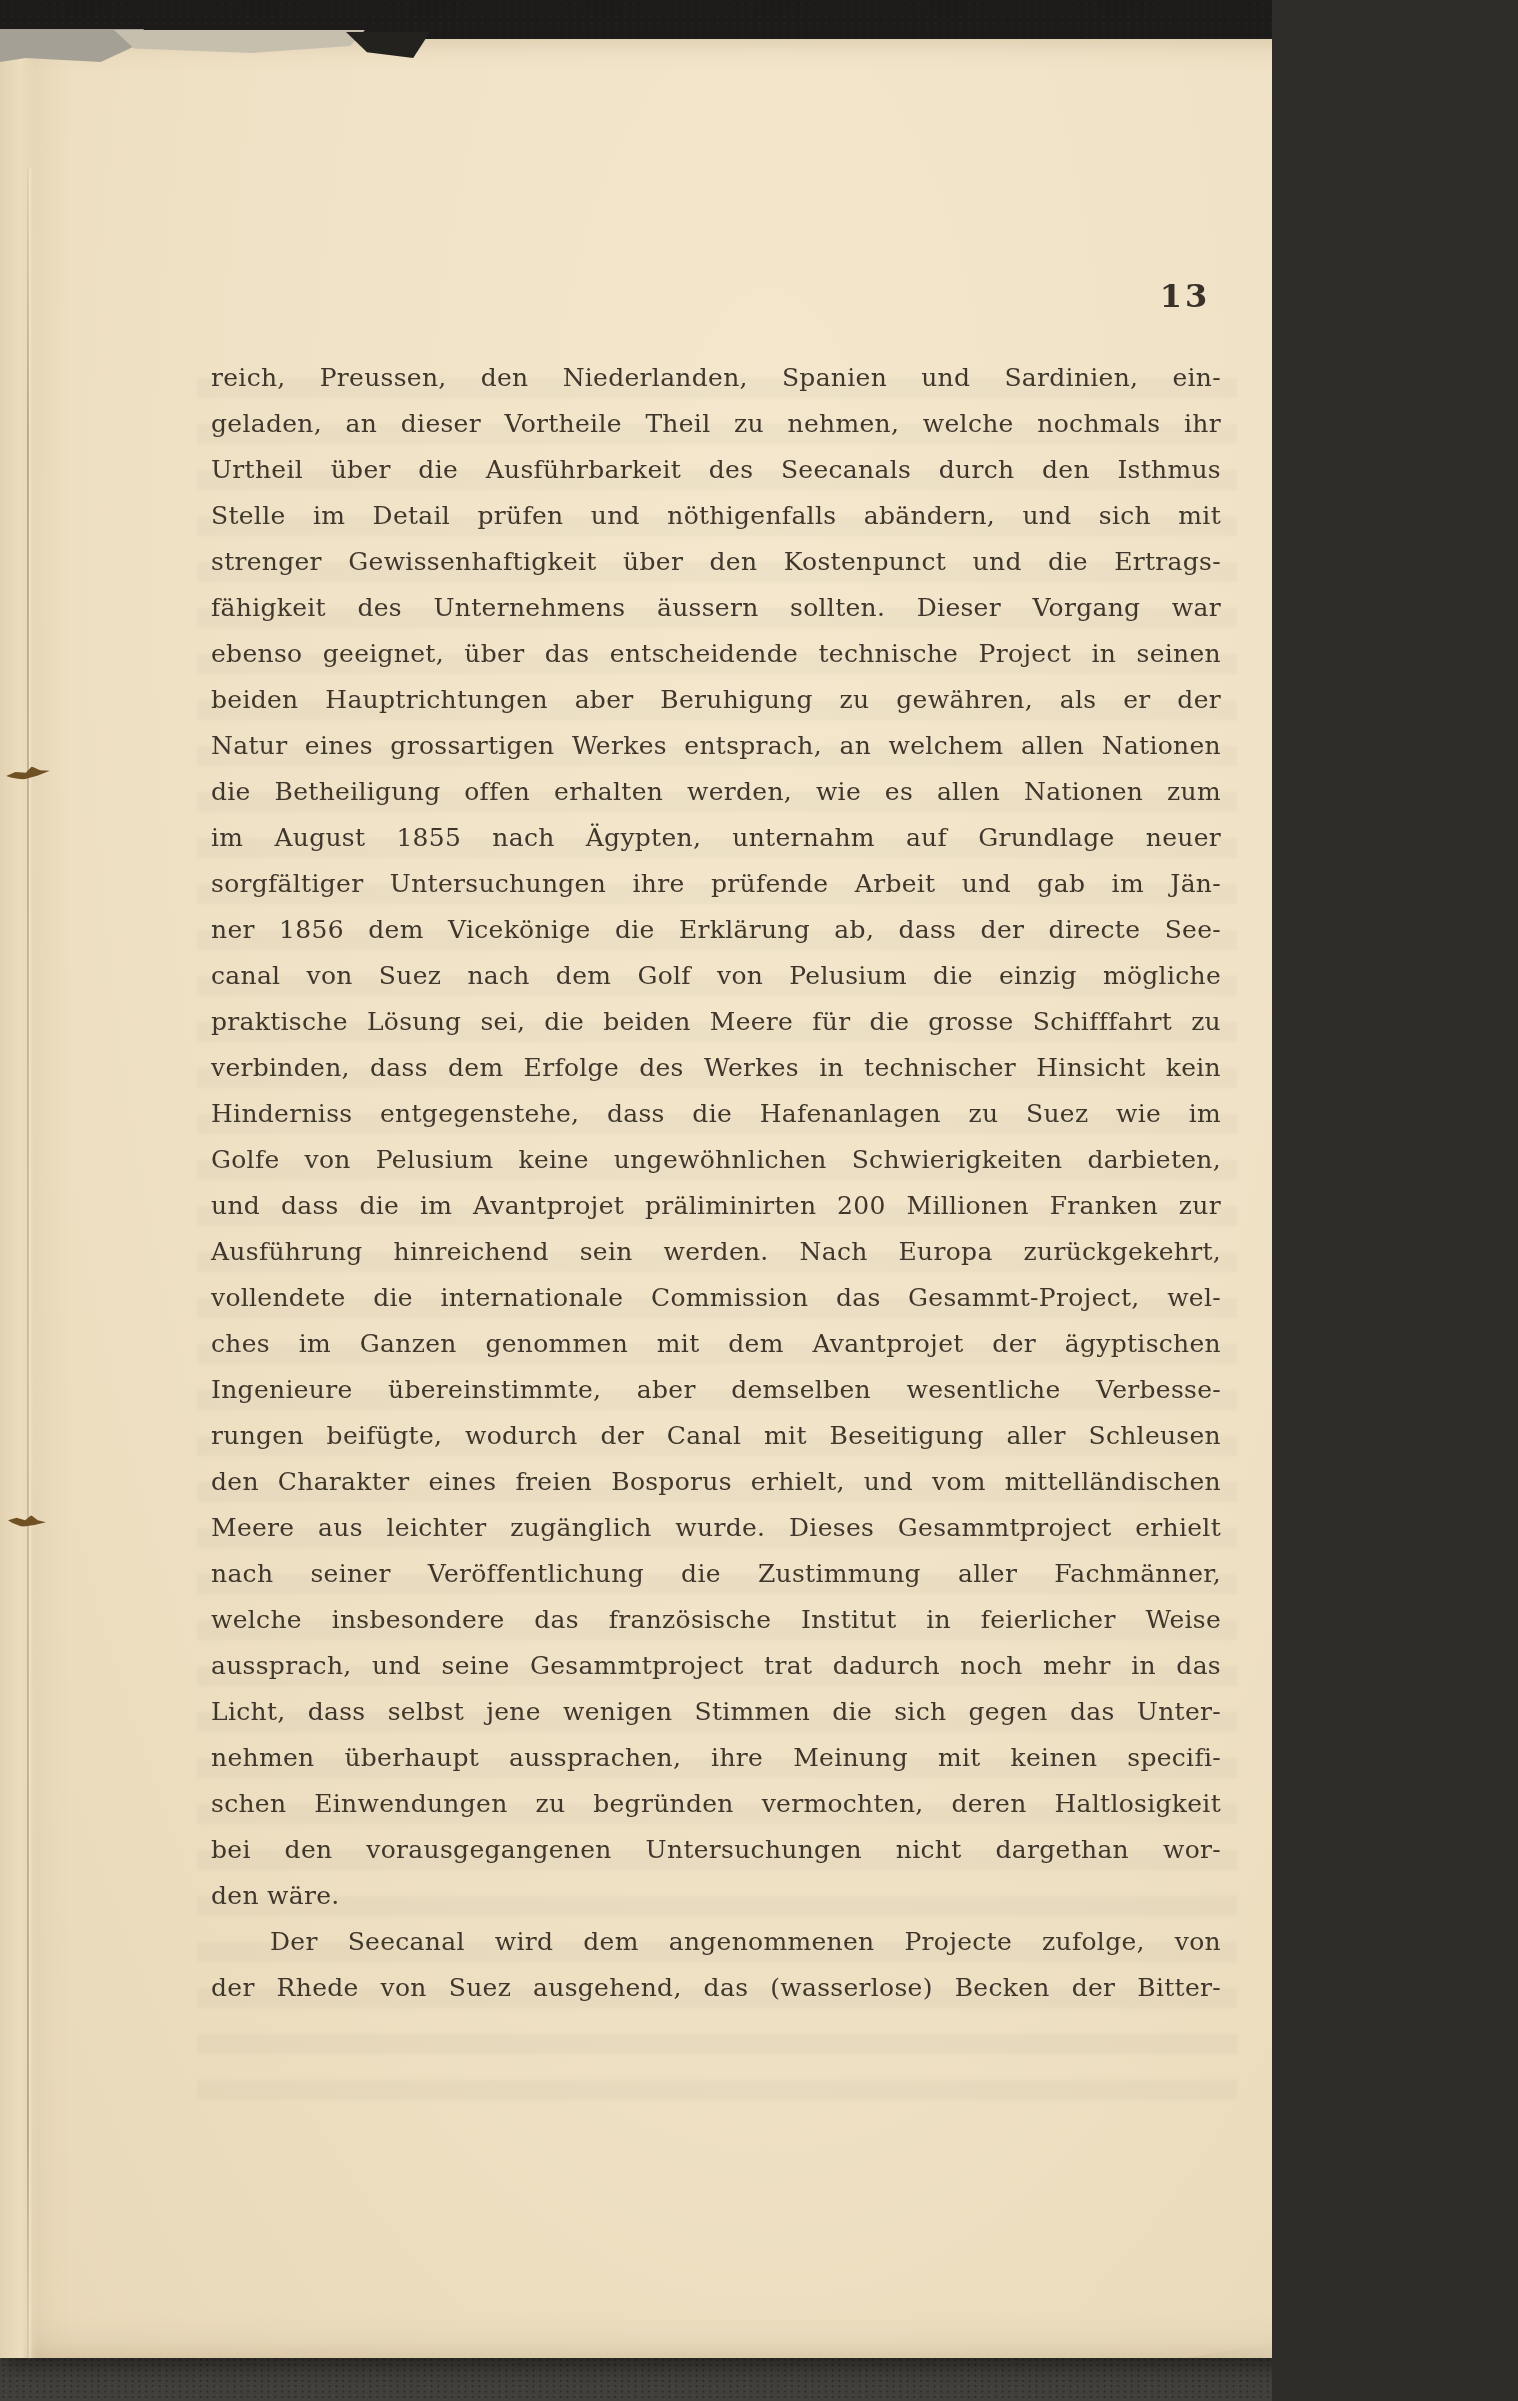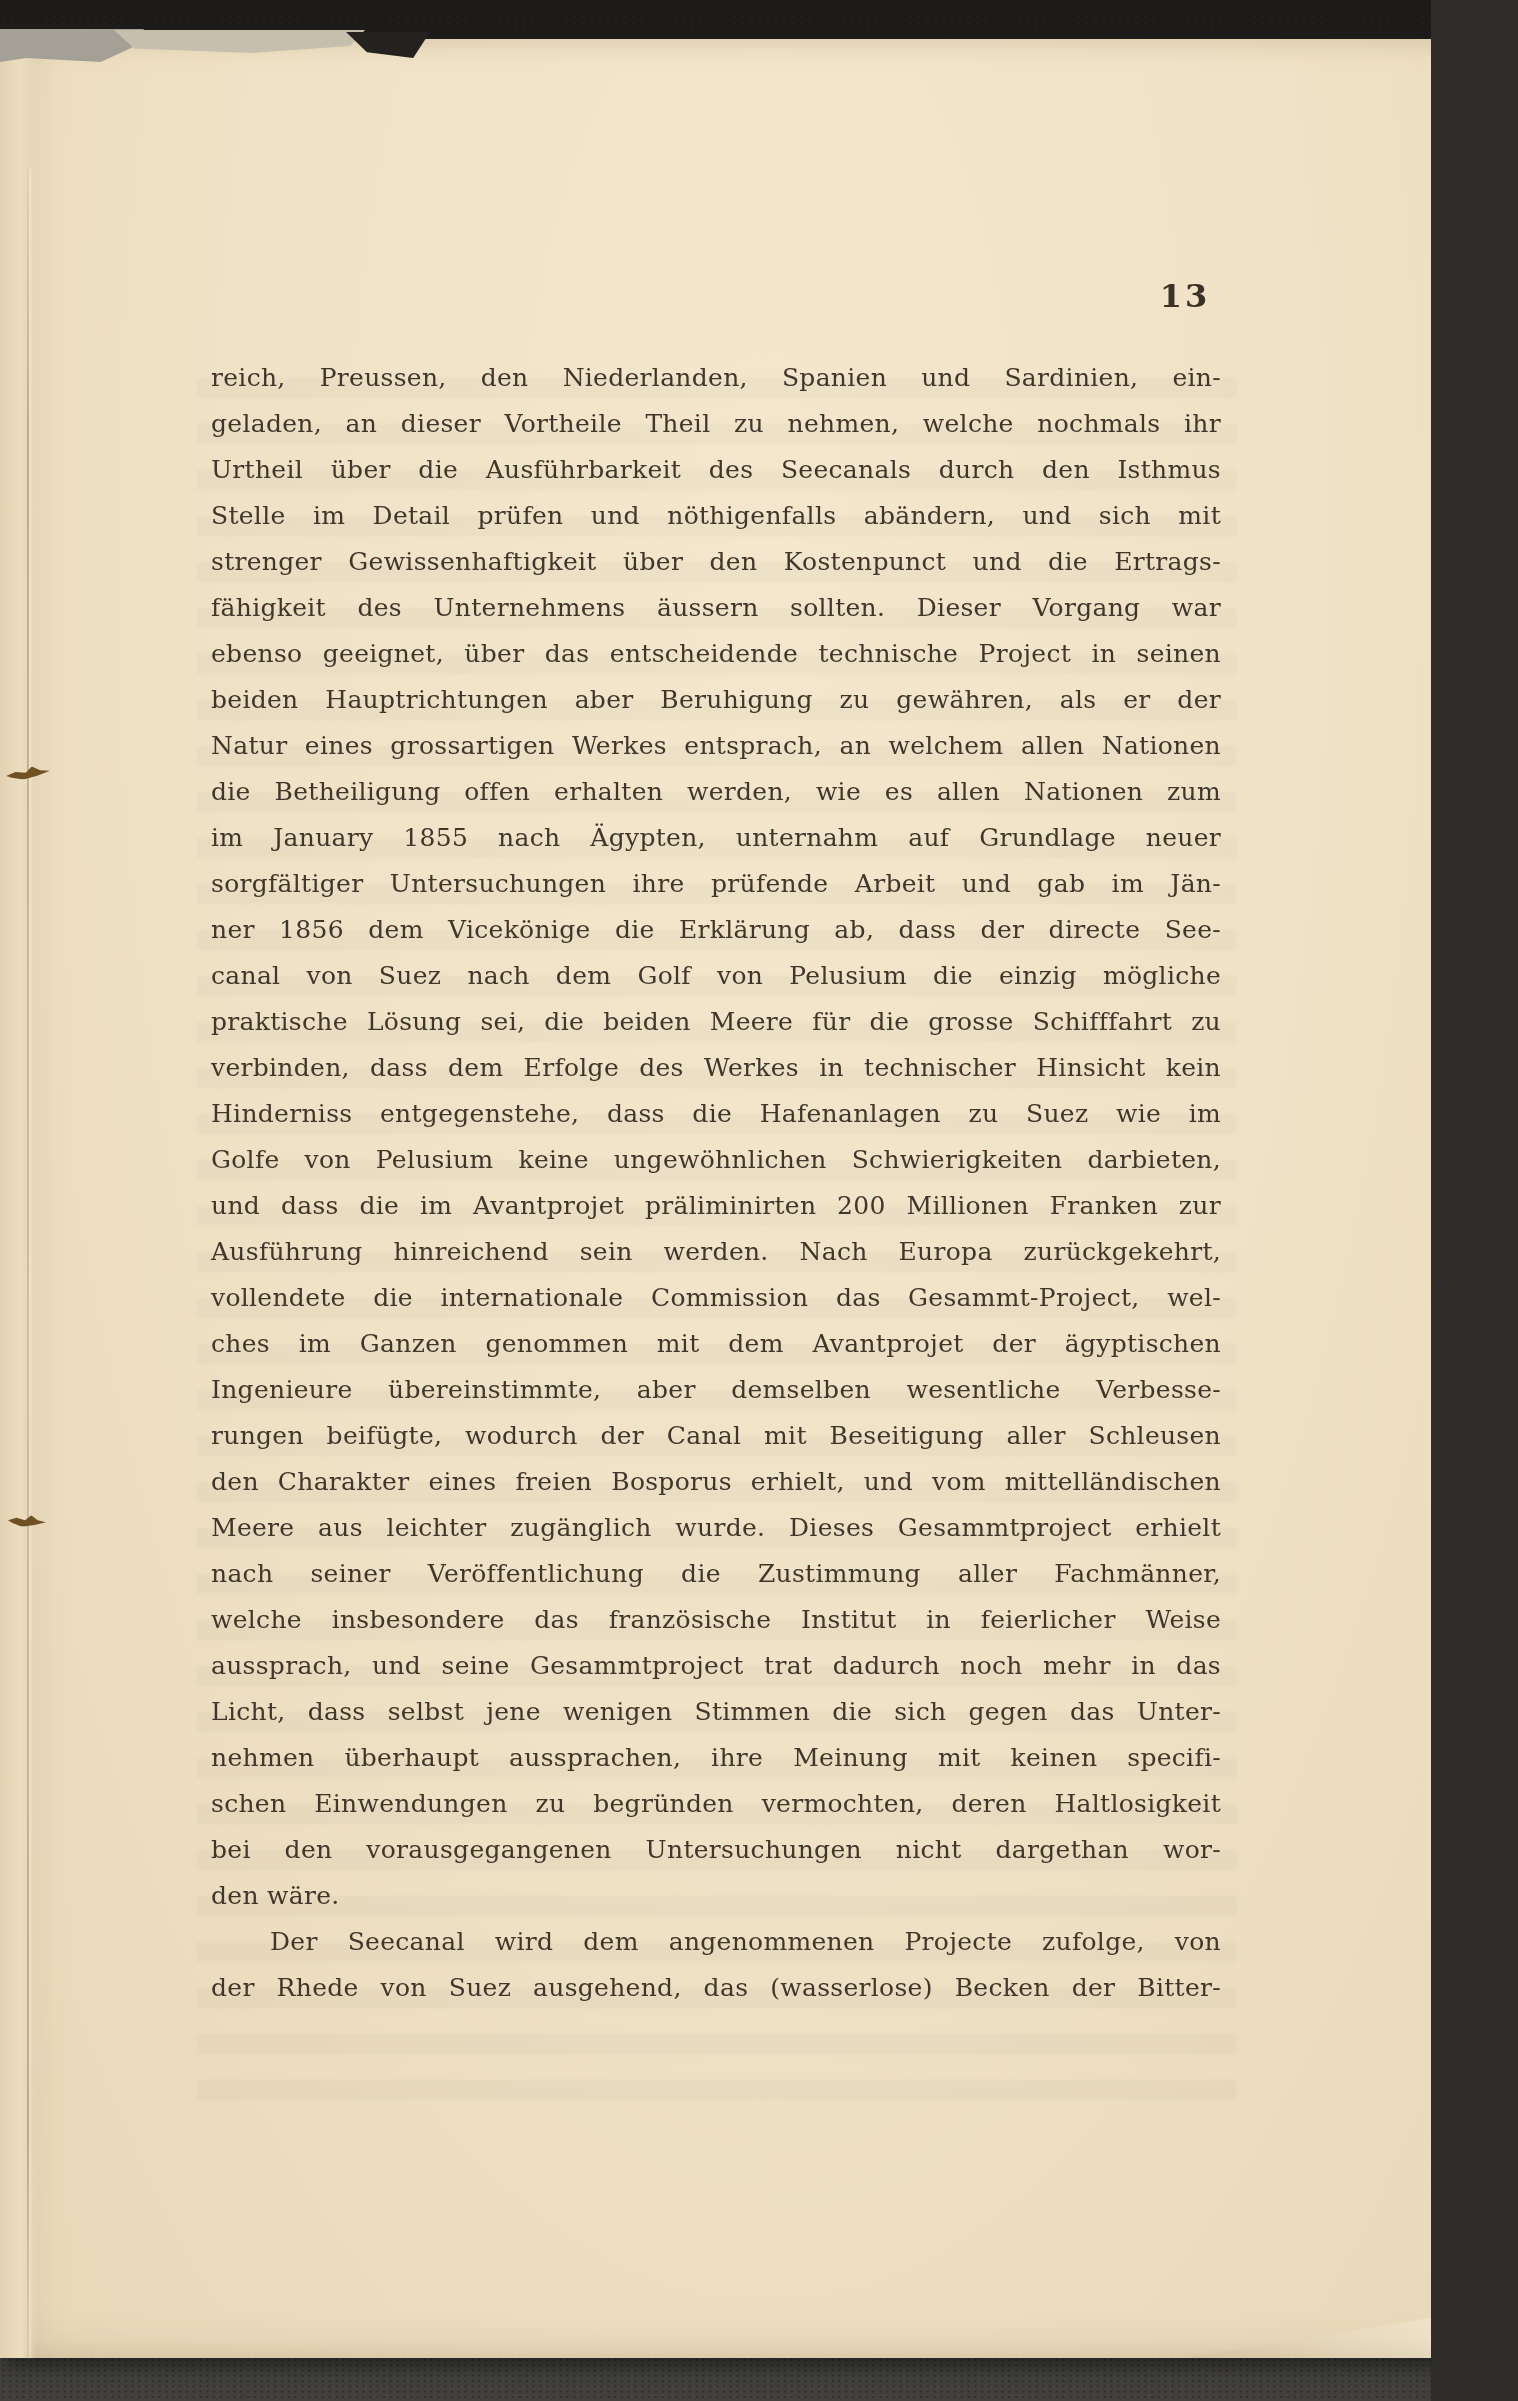--- a/index.html
+++ b/index.html
@@ -1,18 +1,18 @@
 <!DOCTYPE html>
 <html style="font-size:12px"><head>
 <meta charset="utf-8">
 <style>
   html,body{margin:0;padding:0;background:#2e2d2a;}
   #screenshot{
     position:relative;
-    width:1431px;height:2401px;
+    width:1272px;height:2401px;
     overflow:hidden;
     font-family:"DejaVu Serif","Liberation Serif",serif;
     background-color:#41403c;
     background-image:
       radial-gradient(rgba(0,0,0,0.38) 0.8px, transparent 1.3px),
       radial-gradient(rgba(255,255,255,0.05) 0.8px, transparent 1.2px);
     background-size:6.8px 5.3px,10.6px 8.4px;
   }
   
   .top-bar{
@@ -129,21 +129,21 @@
       <div class="line">reich, Preussen, den Niederlanden, Spanien und Sardinien, ein-</div>
       <div class="line">geladen, an dieser Vortheile Theil zu nehmen, welche nochmals ihr</div>
       <div class="line">Urtheil über die Ausführbarkeit des Seecanals durch den Isthmus</div>
       <div class="line">Stelle im Detail prüfen und nöthigenfalls abändern, und sich mit</div>
       <div class="line">strenger Gewissenhaftigkeit über den Kostenpunct und die Ertrags-</div>
       <div class="line">fähigkeit des Unternehmens äussern sollten. Dieser Vorgang war</div>
       <div class="line">ebenso geeignet, über das entscheidende technische Project in seinen</div>
       <div class="line">beiden Hauptrichtungen aber Beruhigung zu gewähren, als er der</div>
       <div class="line">Natur eines grossartigen Werkes entsprach, an welchem allen Nationen</div>
       <div class="line">die Betheiligung offen erhalten werden, wie es allen Nationen zum</div>
-      <div class="line">im January 1855 nach Ägypten, unternahm auf Grundlage neuer</div>
+      <div class="line">im August 1855 nach Ägypten, unternahm auf Grundlage neuer</div>
       <div class="line">sorgfältiger Untersuchungen ihre prüfende Arbeit und gab im Jän-</div>
       <div class="line">ner 1856 dem Vicekönige die Erklärung ab, dass der directe See-</div>
       <div class="line">canal von Suez nach dem Golf von Pelusium die einzig mögliche</div>
       <div class="line">praktische Lösung sei, die beiden Meere für die grosse Schifffahrt zu</div>
       <div class="line">verbinden, dass dem Erfolge des Werkes in technischer Hinsicht kein</div>
       <div class="line">Hinderniss entgegenstehe, dass die Hafenanlagen zu Suez wie im</div>
       <div class="line">Golfe von Pelusium keine ungewöhnlichen Schwierigkeiten darbieten,</div>
       <div class="line">und dass die im Avantprojet präliminirten 200 Millionen Franken zur</div>
       <div class="line">Ausführung hinreichend sein werden. Nach Europa zurückgekehrt,</div>
       <div class="line">vollendete die internationale Commission das Gesammt-Project, wel-</div>

